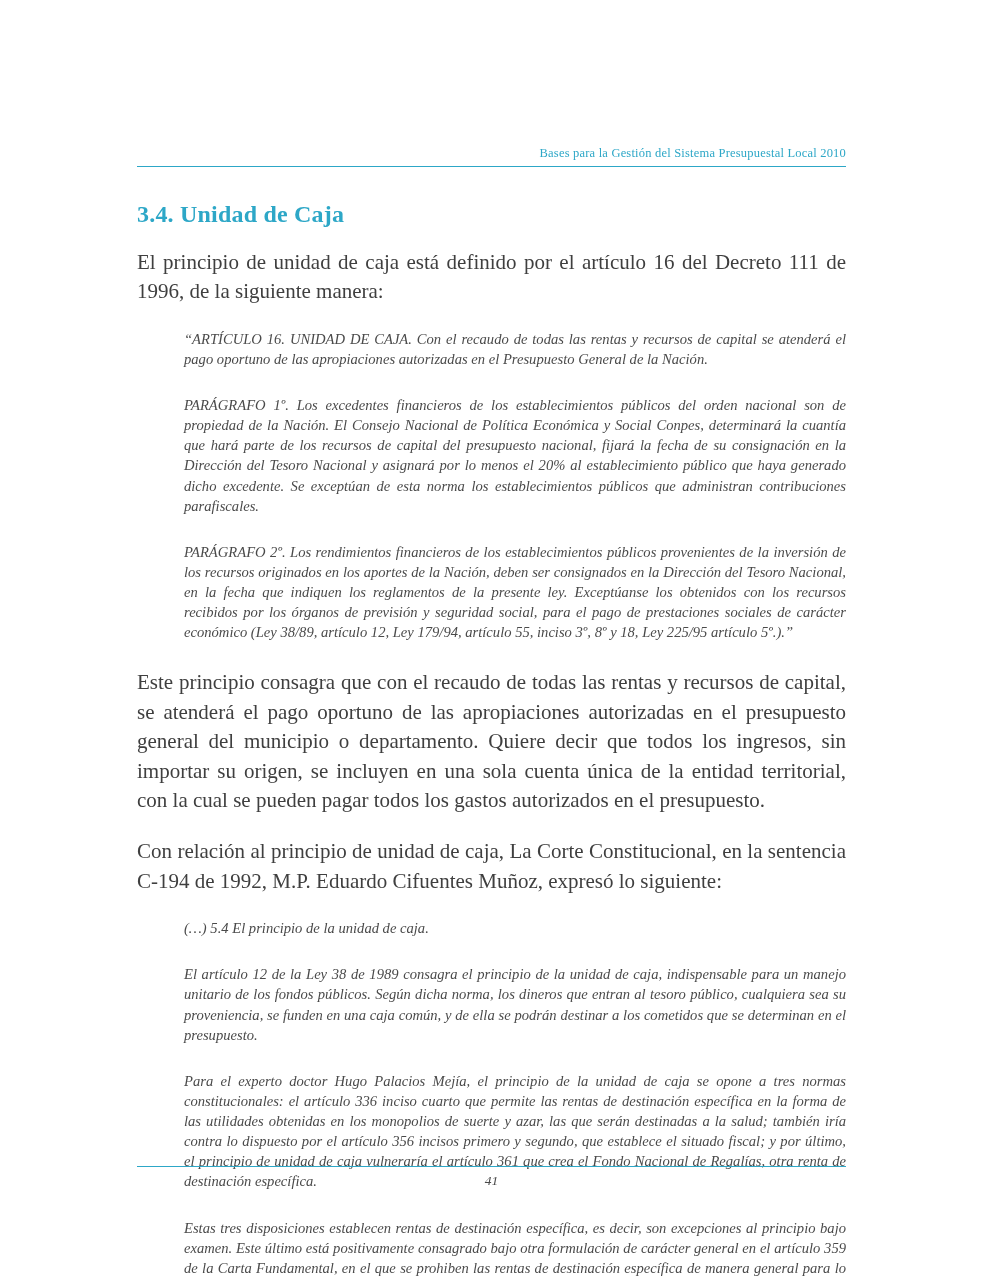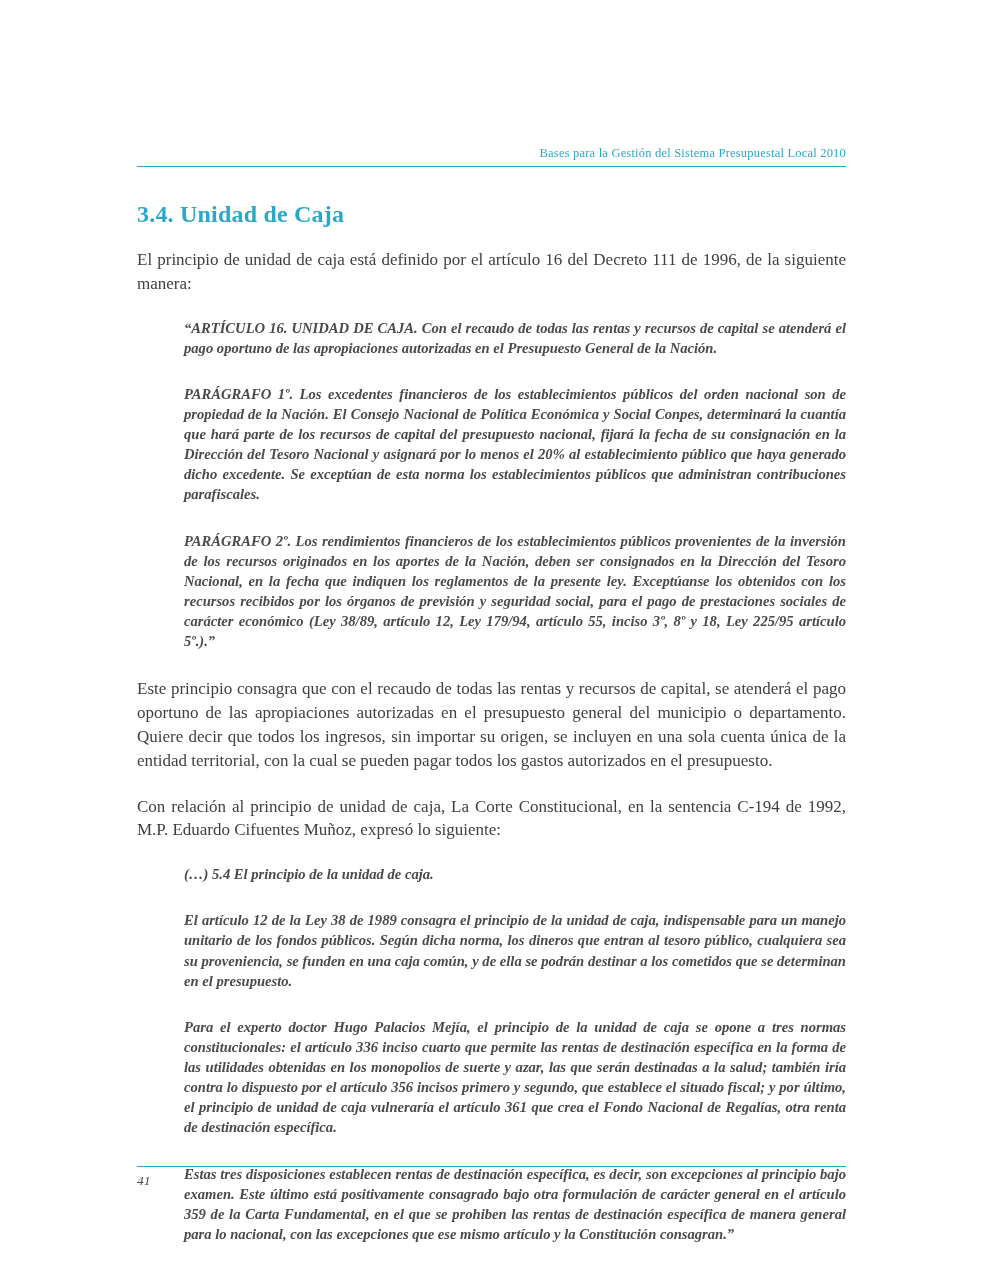--- a/index.html
+++ b/index.html
@@ -36,53 +36,52 @@
     margin-bottom: 34px;
   }
   .section-title {
     font-size: 24px;
     font-weight: bold;
     color: #2da7c7;
     margin: 16px 0 20px 0;
     letter-spacing: 0.2px;
   }
   .body-para {
-    font-size: 17px;
+    font-size: 21px;
     line-height: 1.4;
     text-align: justify;
     margin: 0 0 22px 0;
     color: #3f3f3f;
   }
   .quote-para {
     font-size: 14.6px;
     line-height: 1.38;
     font-style: italic;
     text-align: justify;
     margin: 0 0 26px 47px;
     color: #4a4a4a;
-    font-weight: bold;
   }
   .footer {
     position: absolute;
     left: 137px;
     width: 709px;
     top: 1166px;
   }
   .footer-rule {
     border-top: 1.2px solid #2da7c7;
     margin-bottom: 6px;
   }
   .footer-text {
     text-align: right;
     font-size: 12.5px;
     color: #2da7c7;
     letter-spacing: 0.2px;
   }
   .page-number {
-    text-align: left;
+    text-align: center;
     font-size: 13.5px;
     font-style: italic;
     color: #4a4a4a;
   }
 </style>
 </head>
 <body>
 
 <div class="page">
 

